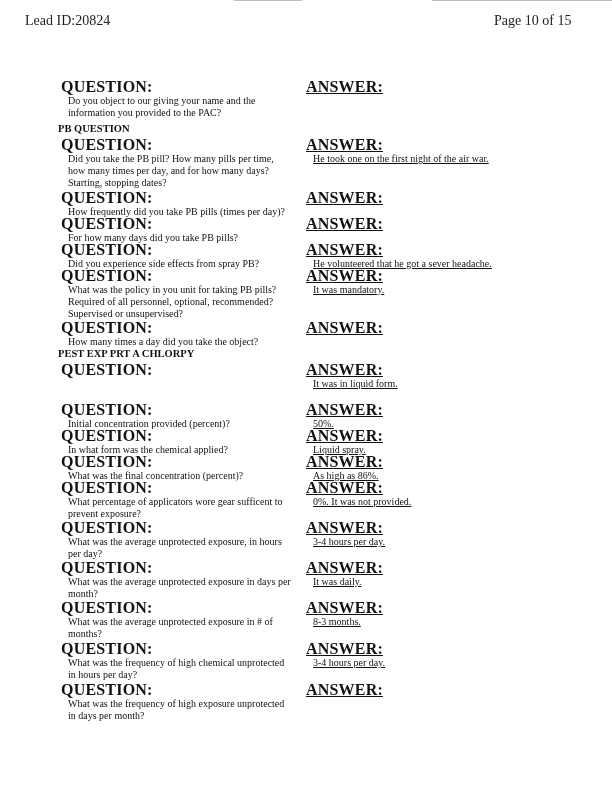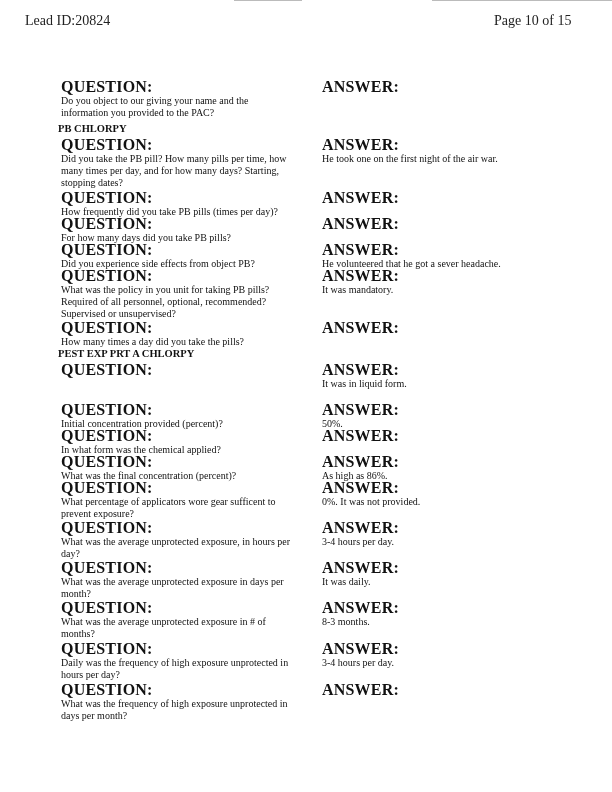--- a/index.html
+++ b/index.html
@@ -4,23 +4,23 @@
 <style>
   html, body { margin: 0; padding: 0; background: #ffffff; }
   body { width: 612px; height: 792px; position: relative; overflow: hidden;
          font-family: "Liberation Serif", "DejaVu Serif", serif; color: #111; }
   .hdr { position: absolute; top: 13px; font-size: 14px; color: #222; }
   .hdr-left { left: 25px; }
   .hdr-right { left: 494px; }
   .scan-line { position: absolute; top: 0; height: 1px; background: #bbb; }
   .row { position: absolute; left: 0; width: 612px; }
   .q { position: absolute; left: 61px; width: 232px; }
-  .a { position: absolute; left: 322px; width: 280px; }
+  .a { position: absolute; left: 306px; width: 280px; text-decoration: underline; }
   .lbl { font-weight: bold; font-size: 16px; line-height: 12px; letter-spacing: 0.2px; }
-  .txt { font-size: 10px; line-height: 12px; margin-top: 2px; }
+  .txt { font-size: 10px; line-height: 12px; margin-top: 2px; margin-left: 7px; }
   .section { position: absolute; left: 58px; font-weight: bold; font-size: 10.5px; line-height: 12px; }
 </style>
 </head>
 <body>
 
 <div class="scan-line" style="left:234px;width:68px;"></div>
 <div class="scan-line" style="left:432px;width:180px;"></div>
 
 <div class="hdr hdr-left">Lead ID:20824</div>
 <div class="hdr hdr-right">Page 10 of  15</div>
@@ -29,21 +29,21 @@
   <div class="q">
       <div class="lbl">QUESTION:</div>
     <div class="txt">Do you object to our giving your name and the information you provided to the PAC?</div>
     </div>
   <div class="a">
       <div class="lbl">ANSWER:</div>
     <div class="txt"></div>
     </div>
 </div>
 
-<div class="section" style="top:123px">PB CHLORPY</div>
+<div class="section" style="top:123px">PB QUESTION</div>
 
 <div class="row" style="top:139px">
   <div class="q">
       <div class="lbl">QUESTION:</div>
     <div class="txt">Did you take the PB pill?  How many pills per time, how many times per day, and for how many days?  Starting, stopping dates?</div>
     </div>
   <div class="a">
       <div class="lbl">ANSWER:</div>
     <div class="txt">He took one on the first night of the air war.</div>
     </div>
@@ -67,21 +67,21 @@
     </div>
   <div class="a" style="top:0">
       <div class="lbl">ANSWER:</div>
     <div class="txt"></div>
     </div>
 </div>
 
 <div class="row" style="top:244px">
   <div class="q">
       <div class="lbl">QUESTION:</div>
-    <div class="txt">Did you experience side effects from object PB?</div>
+    <div class="txt">Did you experience side effects from spray PB?</div>
     </div>
   <div class="a">
       <div class="lbl">ANSWER:</div>
     <div class="txt">He volunteered that he got a sever headache.</div>
     </div>
 </div>
 
 <div class="row" style="top:270px">
   <div class="q">
       <div class="lbl">QUESTION:</div>
@@ -89,21 +89,21 @@
     </div>
   <div class="a">
       <div class="lbl">ANSWER:</div>
     <div class="txt">It was mandatory.</div>
     </div>
 </div>
 
 <div class="row" style="top:322px">
   <div class="q">
       <div class="lbl">QUESTION:</div>
-    <div class="txt">How many times  a day did you take the pills?</div>
+    <div class="txt">How many times  a day did you take the object?</div>
     </div>
   <div class="a">
       <div class="lbl">ANSWER:</div>
     <div class="txt"></div>
     </div>
 </div>
 
 <div class="section" style="top:348px">PEST EXP PRT A CHLORPY</div>
 
 <div class="row" style="top:364px">
@@ -127,20 +127,21 @@
     </div>
 </div>
 
 <div class="row" style="top:430px">
   <div class="q">
       <div class="lbl">QUESTION:</div>
     <div class="txt">In what form was the chemical applied?</div>
     </div>
   <div class="a">
       <div class="lbl">ANSWER:</div>
+    <div class="txt">Liquid spray.</div>
     </div>
 </div>
 
 <div class="row" style="top:456px">
   <div class="q">
       <div class="lbl">QUESTION:</div>
     <div class="txt">What was the final concentration (percent)?</div>
     </div>
   <div class="a">
       <div class="lbl">ANSWER:</div>
@@ -188,21 +189,21 @@
     </div>
   <div class="a">
       <div class="lbl">ANSWER:</div>
     <div class="txt">8-3 months.</div>
     </div>
 </div>
 
 <div class="row" style="top:643px">
   <div class="q">
       <div class="lbl">QUESTION:</div>
-    <div class="txt">Daily was the frequency of high exposure unprotected in hours per day?</div>
+    <div class="txt">What was the frequency of high chemical unprotected in hours per day?</div>
     </div>
   <div class="a">
       <div class="lbl">ANSWER:</div>
     <div class="txt">3-4 hours per day.</div>
     </div>
 </div>
 
 <div class="row" style="top:684px">
   <div class="q">
       <div class="lbl">QUESTION:</div>

